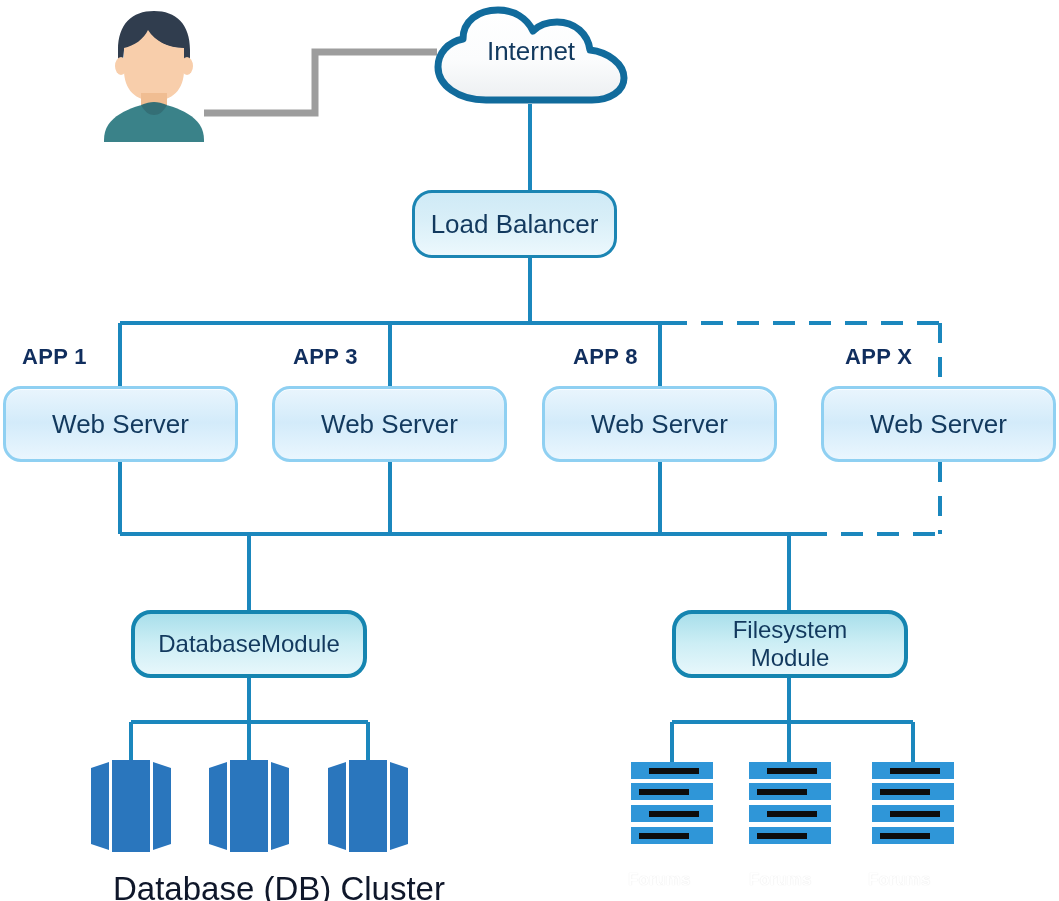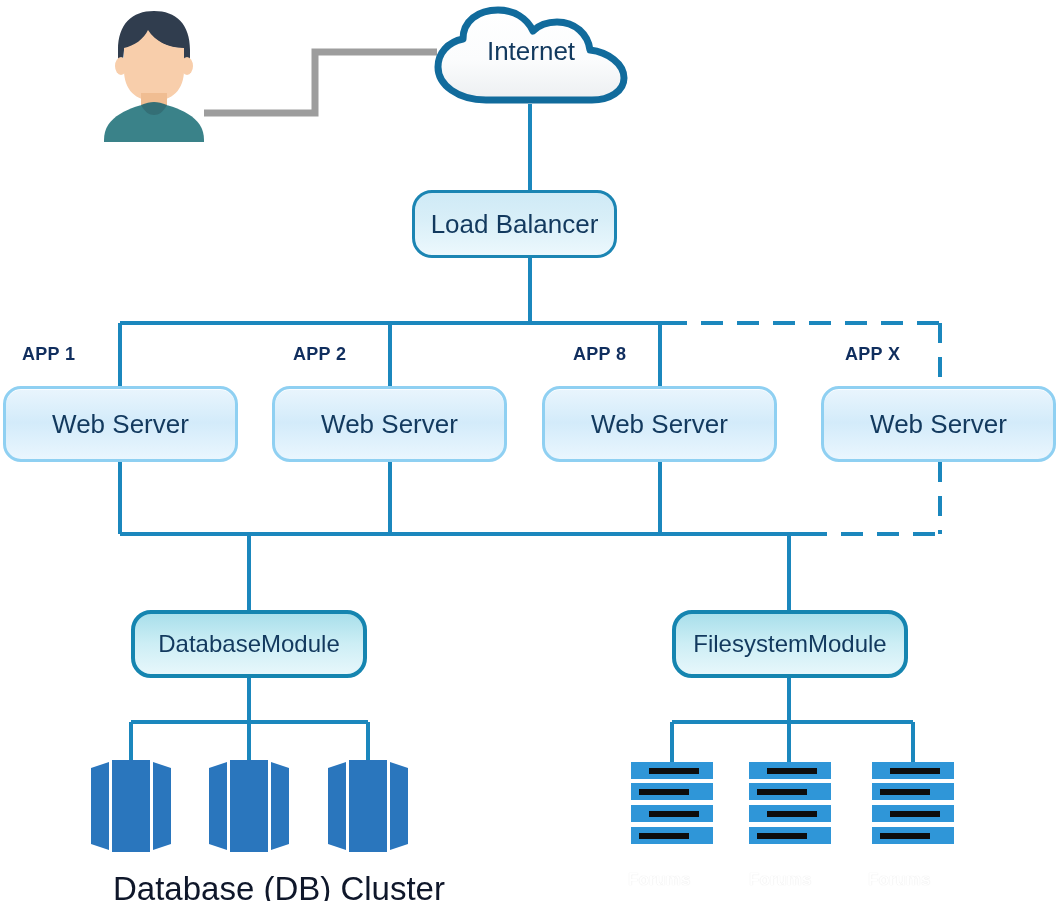--- a/index.html
+++ b/index.html
@@ -52,21 +52,21 @@
     border: 4px solid #1585b0;
     background: linear-gradient(to bottom, #a9dfeb 0%, #cdeef5 50%, #e7f7fb 100%);
     font-size: 24px;
     border-radius: 20px;
   }
 
   
   .app-label {
     position: absolute;
     color: #102e5e;
-    font-size: 18px;
+    font-size: 22px;
     font-weight: bold;
     letter-spacing: .3px;
     white-space: nowrap;
   }
 
   
   .cluster-caption {
     position: absolute;
     color: #0f172a;
     font-size: 33px;
@@ -186,42 +186,42 @@
              C86,4 99,12 105,25 C111,19 120,16 129,16 C147,16 160,28 162,44
              C180,46 196,58 196,72 C196,85 182,94 164,94 Z" fill="url(#cloudgrad)" stroke="#116b9c" stroke-width="7" stroke-linejoin="round"></path>
   </svg>
   <div id="cloud-text">Internet</div>
 
   <div class="node node-lb" style="left:412px; top:190px; width:205px; height:68px;">
     <span>Load Balancer</span>
   </div>
 
   <div class="app-label" style="left:22px;  top:344px;">APP 1</div>
-  <div class="app-label" style="left:293px; top:344px;">APP 2</div>
+  <div class="app-label" style="left:293px; top:344px;">APP 3</div>
   <div class="app-label" style="left:573px; top:344px;">APP 8</div>
   <div class="app-label" style="left:845px; top:344px;">APP X</div>
 
   <div class="node node-web" style="left:3px;   top:386px; width:235px; height:76px;">
     <span>Web Server</span>
   </div>
   <div class="node node-web" style="left:272px; top:386px; width:235px; height:76px;">
     <span>Web Server</span>
   </div>
   <div class="node node-web" style="left:542px; top:386px; width:235px; height:76px;">
     <span>Web Server</span>
   </div>
   <div class="node node-web" style="left:821px; top:386px; width:235px; height:76px;">
     <span>Web Server</span>
   </div>
 
   <div class="node node-module" style="left:131px; top:610px; width:236px; height:68px; flex-direction:row;">
     <span>Database</span>
     <span>Module</span>
   </div>
-  <div class="node node-module" style="left:672px; top:610px; width:236px; height:68px; flex-direction:row;">
+  <div class="node node-module" style="left:672px; top:610px; width:236px; height:68px; flex-direction:column;">
     <span>Filesystem</span>
     <span>Module</span>
   </div>
 
   <svg class="db-icon" style="left:91px;  top:760px;" viewBox="0 0 80 92">
     <path d="M0,8 L18,2 L18,90 L0,84 Z" fill="#2a76bd"></path>
     <path d="M21,0 L59,0 L59,92 L21,92 Z" fill="#2a76bd"></path>
     <path d="M62,2 L80,8 L80,84 L62,90 Z" fill="#2a76bd"></path>
   </svg>
   <svg class="db-icon" style="left:209px; top:760px;" viewBox="0 0 80 92">

